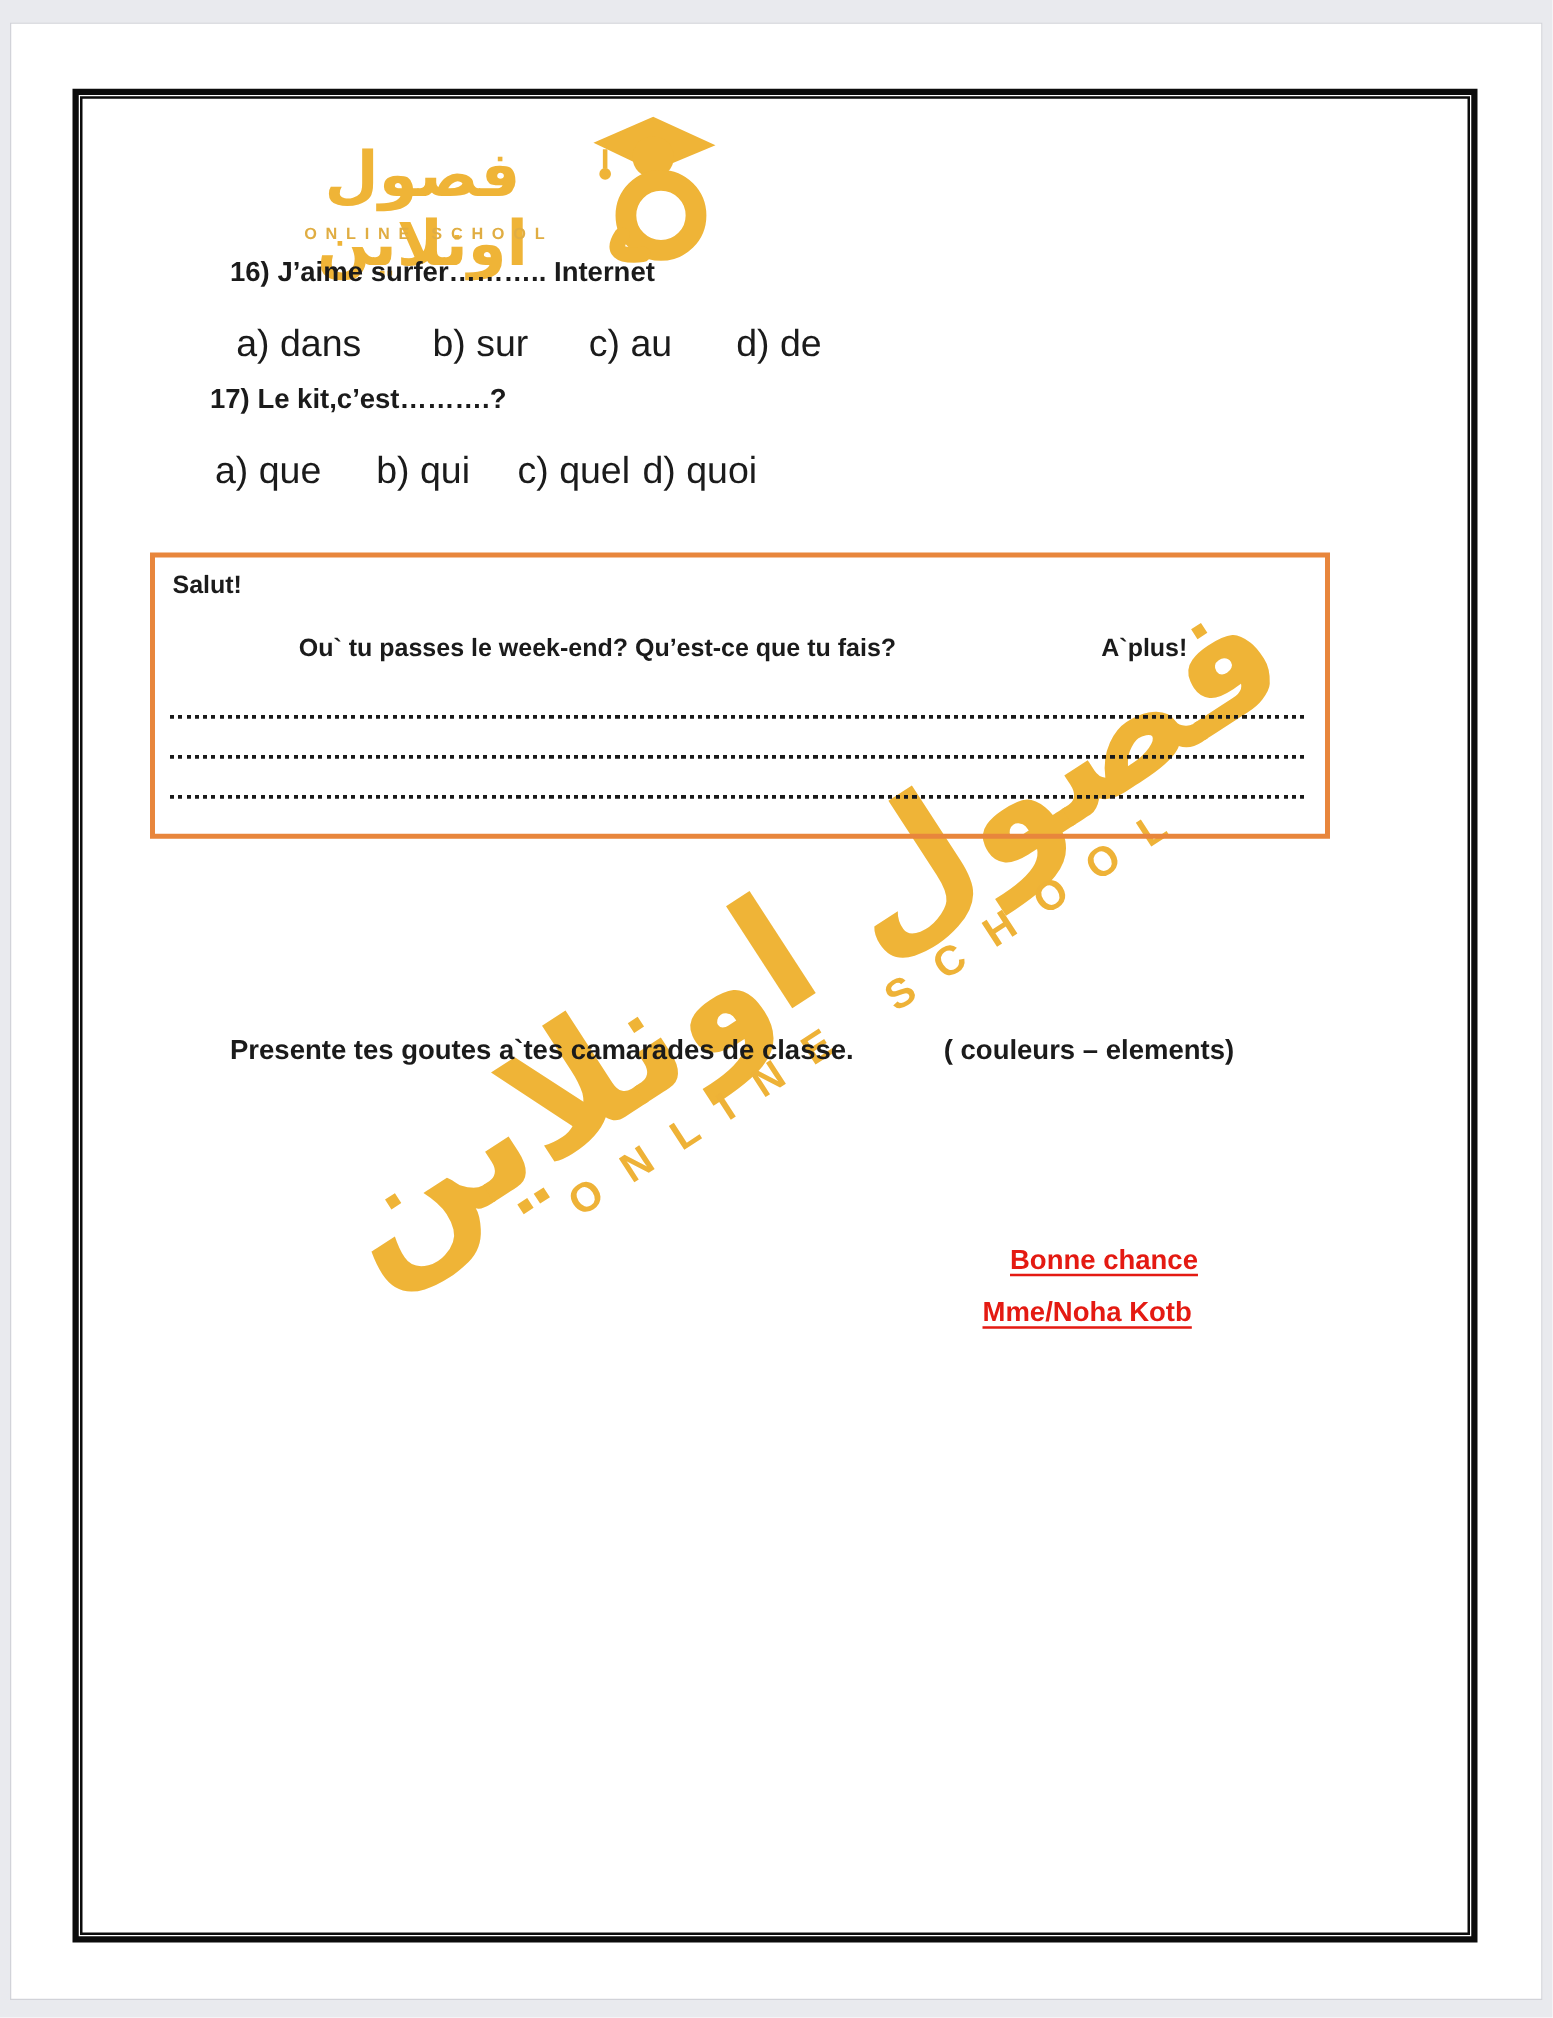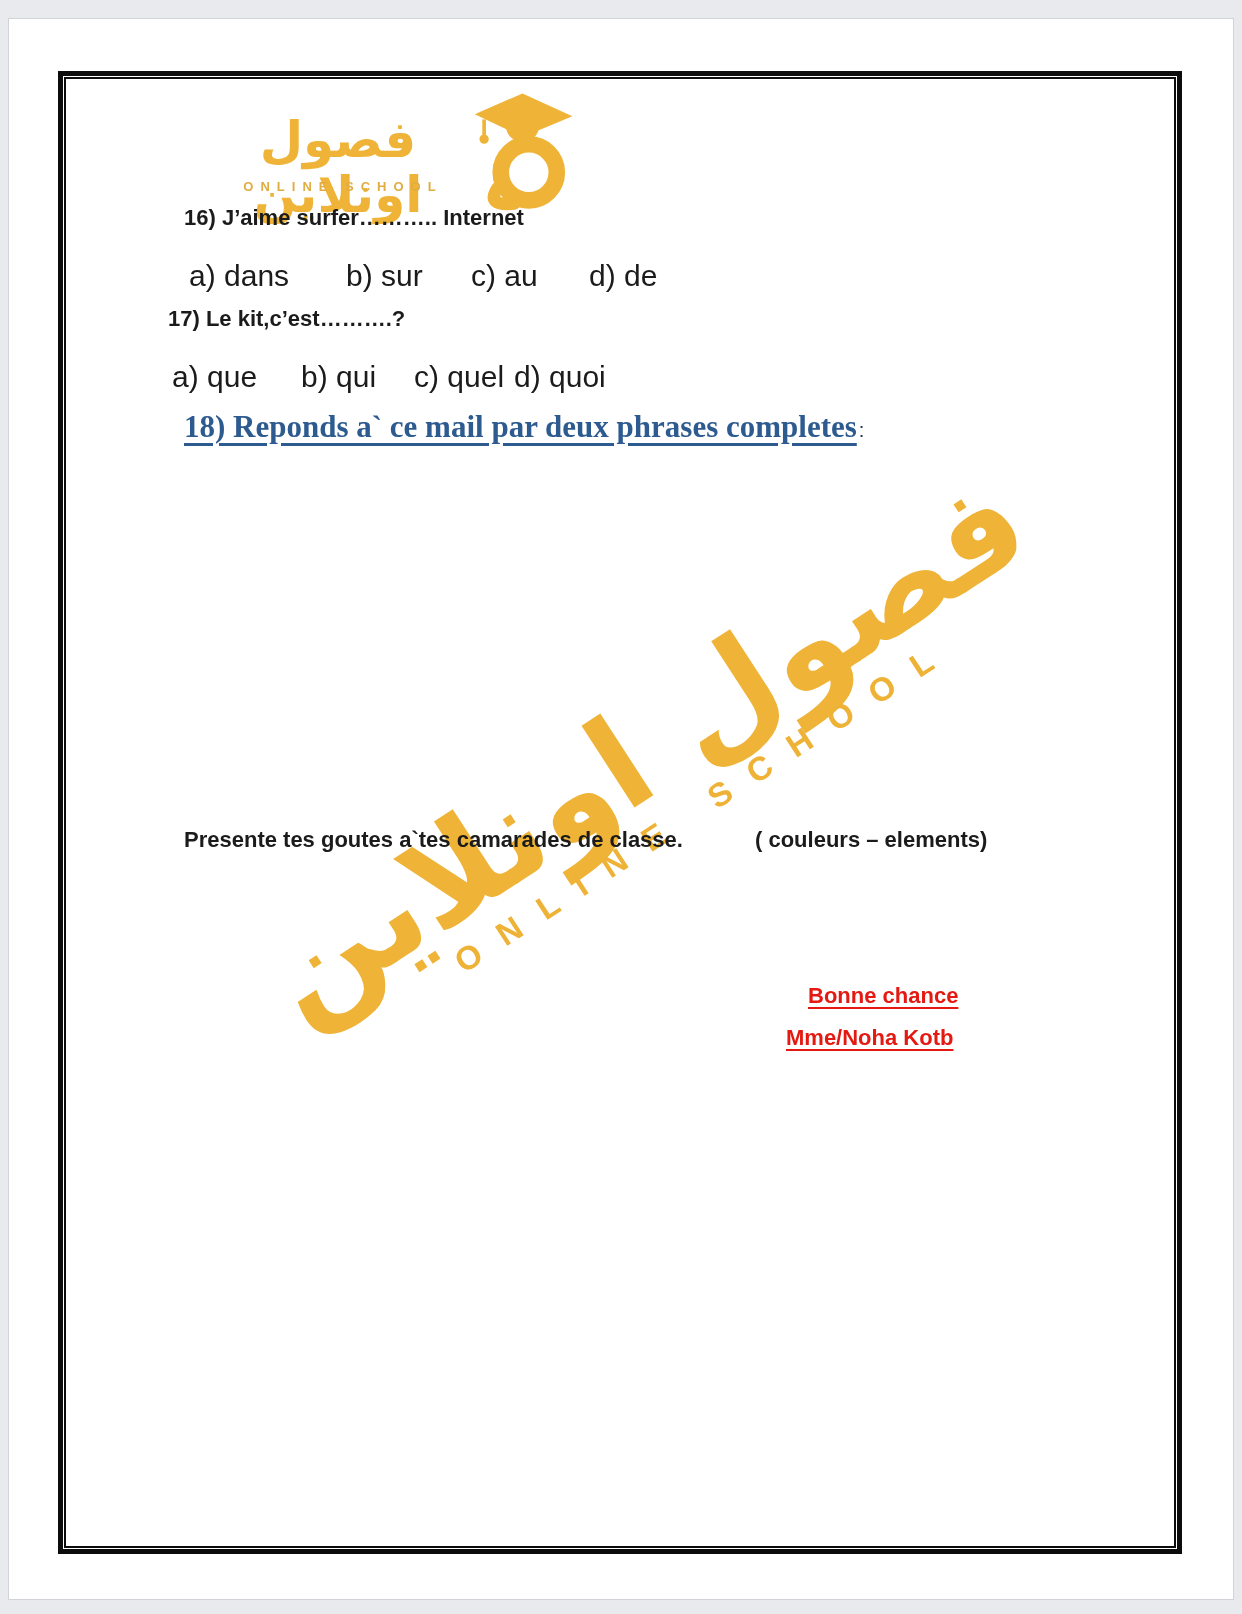--- a/index.html
+++ b/index.html
@@ -69,20 +69,21 @@
   }
   .dl1{top:126px}.dl2{top:158px}.dl3{top:190px}
   
   .prompt{left:175px;top:808px;}
   .hint{left:746px;top:808px;}
   
   .red{
     position:absolute;z-index:2;color:#e41a12;font-size:22px;font-weight:700;
     text-decoration:underline;text-decoration-thickness:2px;text-underline-offset:4px;
     white-space:nowrap;
+    margin-top:12px;
   }
   .wish{left:799px;top:964px;}
   .teacher{left:777px;top:1006px;}
   
   .watermark{
     position:absolute;left:205px;top:660px;z-index:1;
     transform:rotate(-33deg);transform-origin:center;
     color:#efb437;pointer-events:none;
   }
   .wm-ar{
@@ -125,24 +126,29 @@
     <span class="opt" style="left:337px;top:240px">b) sur</span>
     <span class="opt" style="left:462px;top:240px">c) au</span>
     <span class="opt" style="left:580px;top:240px">d) de</span>
 
     <div class="qtext q17">17) Le kit,c’est……….?</div>
     <span class="opt" style="left:163px;top:341px">a) que</span>
     <span class="opt" style="left:292px;top:341px">b) qui</span>
     <span class="opt" style="left:405px;top:341px">c) quel</span>
     <span class="opt" style="left:505px;top:341px">d) quoi</span>
 
-    <div class="heading h18">
-      <span class="underlined">18) Reponds a` ce mail par deux phrases completes</span><span class="h-colon">:</span>
+
+    <div class="mailbox">
+      <div class="salut">Salut!</div>
+      <div class="mail-body">Ou` tu passes le week-end? Qu’est-ce que tu fais?</div>
+      <div class="mail-closing">A`plus!</div>
+      <div class="dotline dl1"></div>
+      <div class="dotline dl2"></div>
+      <div class="dotline dl3"></div>
     </div>
-
 
 
     <div class="qtext prompt">Presente tes goutes a`tes camarades de classe.</div>
     <div class="qtext hint">( couleurs – elements)</div>
 
     <div class="red wish">Bonne chance</div>
     <div class="red teacher">Mme/Noha Kotb</div>
 
   </div>
 </div>

